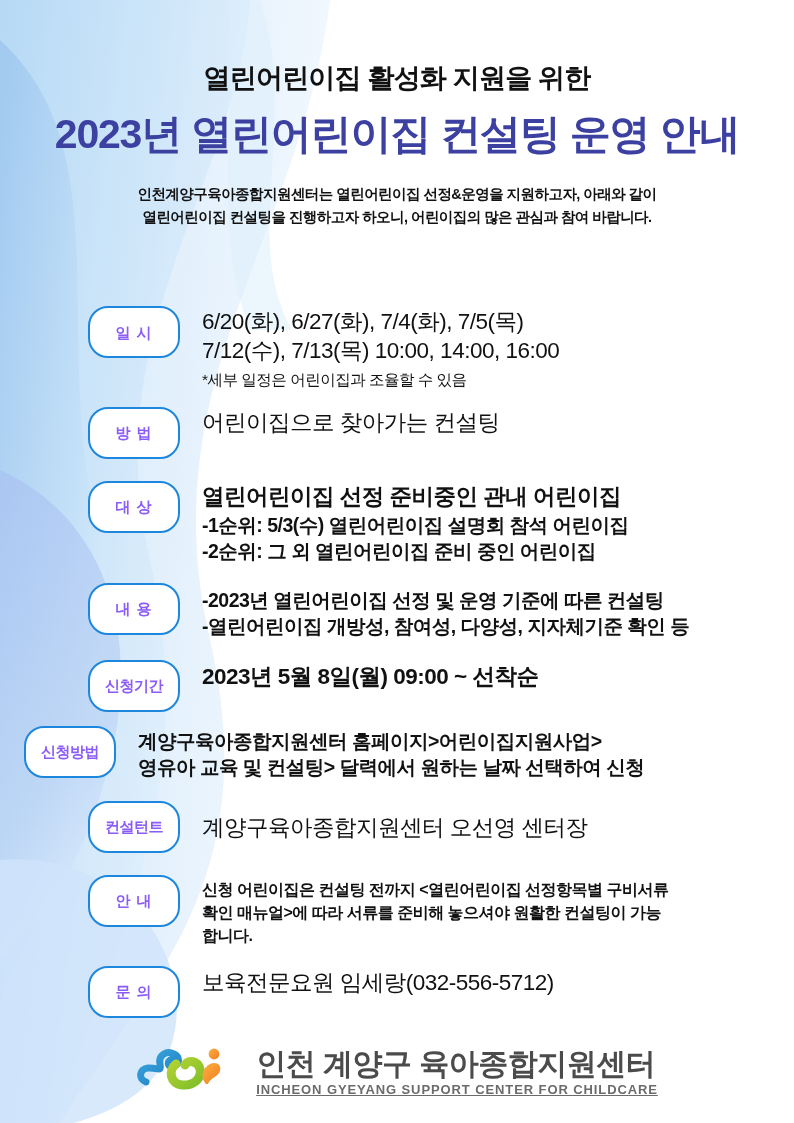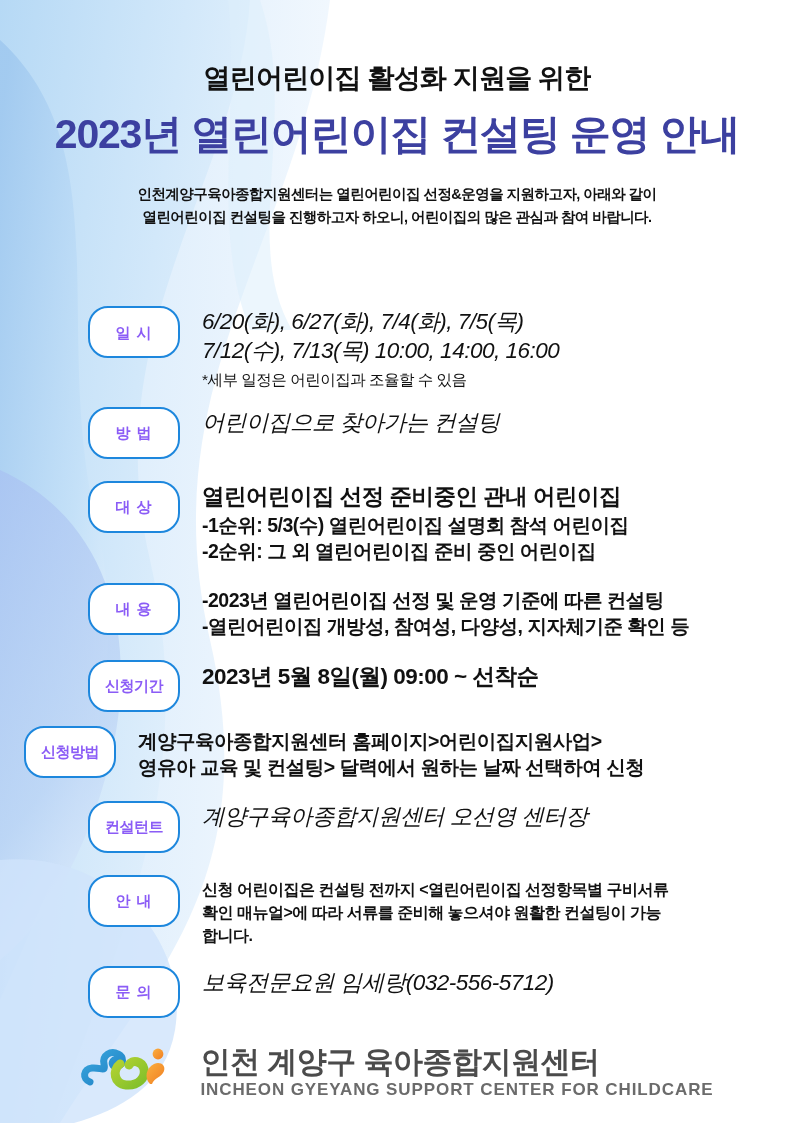--- a/index.html
+++ b/index.html
@@ -101,21 +101,21 @@
   .body {
     flex: 1 1 auto;
     padding-left: 22px;
     padding-top: 1px;
   }
   .body .ln {
     display: block;
     color: #111111;
     letter-spacing: -0.5px;
   }
-  .ln.lg   { font-size: 22.5px; font-weight: 400; line-height: 1.30; font-style: italic; }
+  .ln.lg   { font-size: 22.5px; font-weight: 400; line-height: 1.30; }
   .ln.lgb  { font-size: 22.5px; font-weight: 700; line-height: 1.34; }
   .ln.md   { font-size: 19.5px; font-weight: 700; line-height: 1.36; }
   .ln.sm   { font-size: 16px;   font-weight: 700; line-height: 1.45; }
   .ln.note { font-size: 15.5px; font-weight: 400; line-height: 1.5; padding-top: 2px;}
 
   
   .footer {
     position: absolute;
     left: 0;
     top: 1044px;
@@ -130,26 +130,27 @@
   .logo-ko {
     display: block;
     font-size: 30px;
     font-weight: 700;
     letter-spacing: -0.5px;
     color: #4b4b4b;
     line-height: 1.05;
   }
   .logo-en {
     display: block;
-    font-size: 17px;
+    font-size: 13px;
     font-weight: 700;
     letter-spacing: 0.9px;
     color: #6b6b6b;
     padding-top: 3px;
     text-align: center;
+    text-decoration: underline;
   }
 </style>
 </head>
 <body>
 
 <div id="poster">
 
   <div class="bg-layer">
     <svg class="bg-svg" viewBox="0 0 794 1123" xmlns="http://www.w3.org/2000/svg">
       <defs>
@@ -242,21 +243,21 @@
     </div>
 
     <div class="row" style="margin-bottom:20px;padding-left:24px;">
       <div class="pill tight">신청방법</div>
       <div class="body" style="padding-top:2px;">
         <span class="ln md">계양구육아종합지원센터 홈페이지&gt;어린이집지원사업&gt;</span>
         <span class="ln md">영유아 교육 및 컨설팅&gt; 달력에서 원하는 날짜 선택하여 신청</span>
       </div>
     </div>
 
-    <div class="row" style="margin-bottom:22px;">
+    <div class="row" style="margin-bottom:22px;align-items:center;">
       <div class="pill tight">컨설턴트</div>
       <div class="body">
         <span class="ln lg">계양구육아종합지원센터 오선영 센터장</span>
       </div>
     </div>
 
     <div class="row" style="margin-bottom:18px;">
       <div class="pill">안 내</div>
       <div class="body" style="padding-top:3px;">
         <span class="ln sm">신청 어린이집은 컨설팅 전까지 &lt;열린어린이집 선정항목별 구비서류</span>

